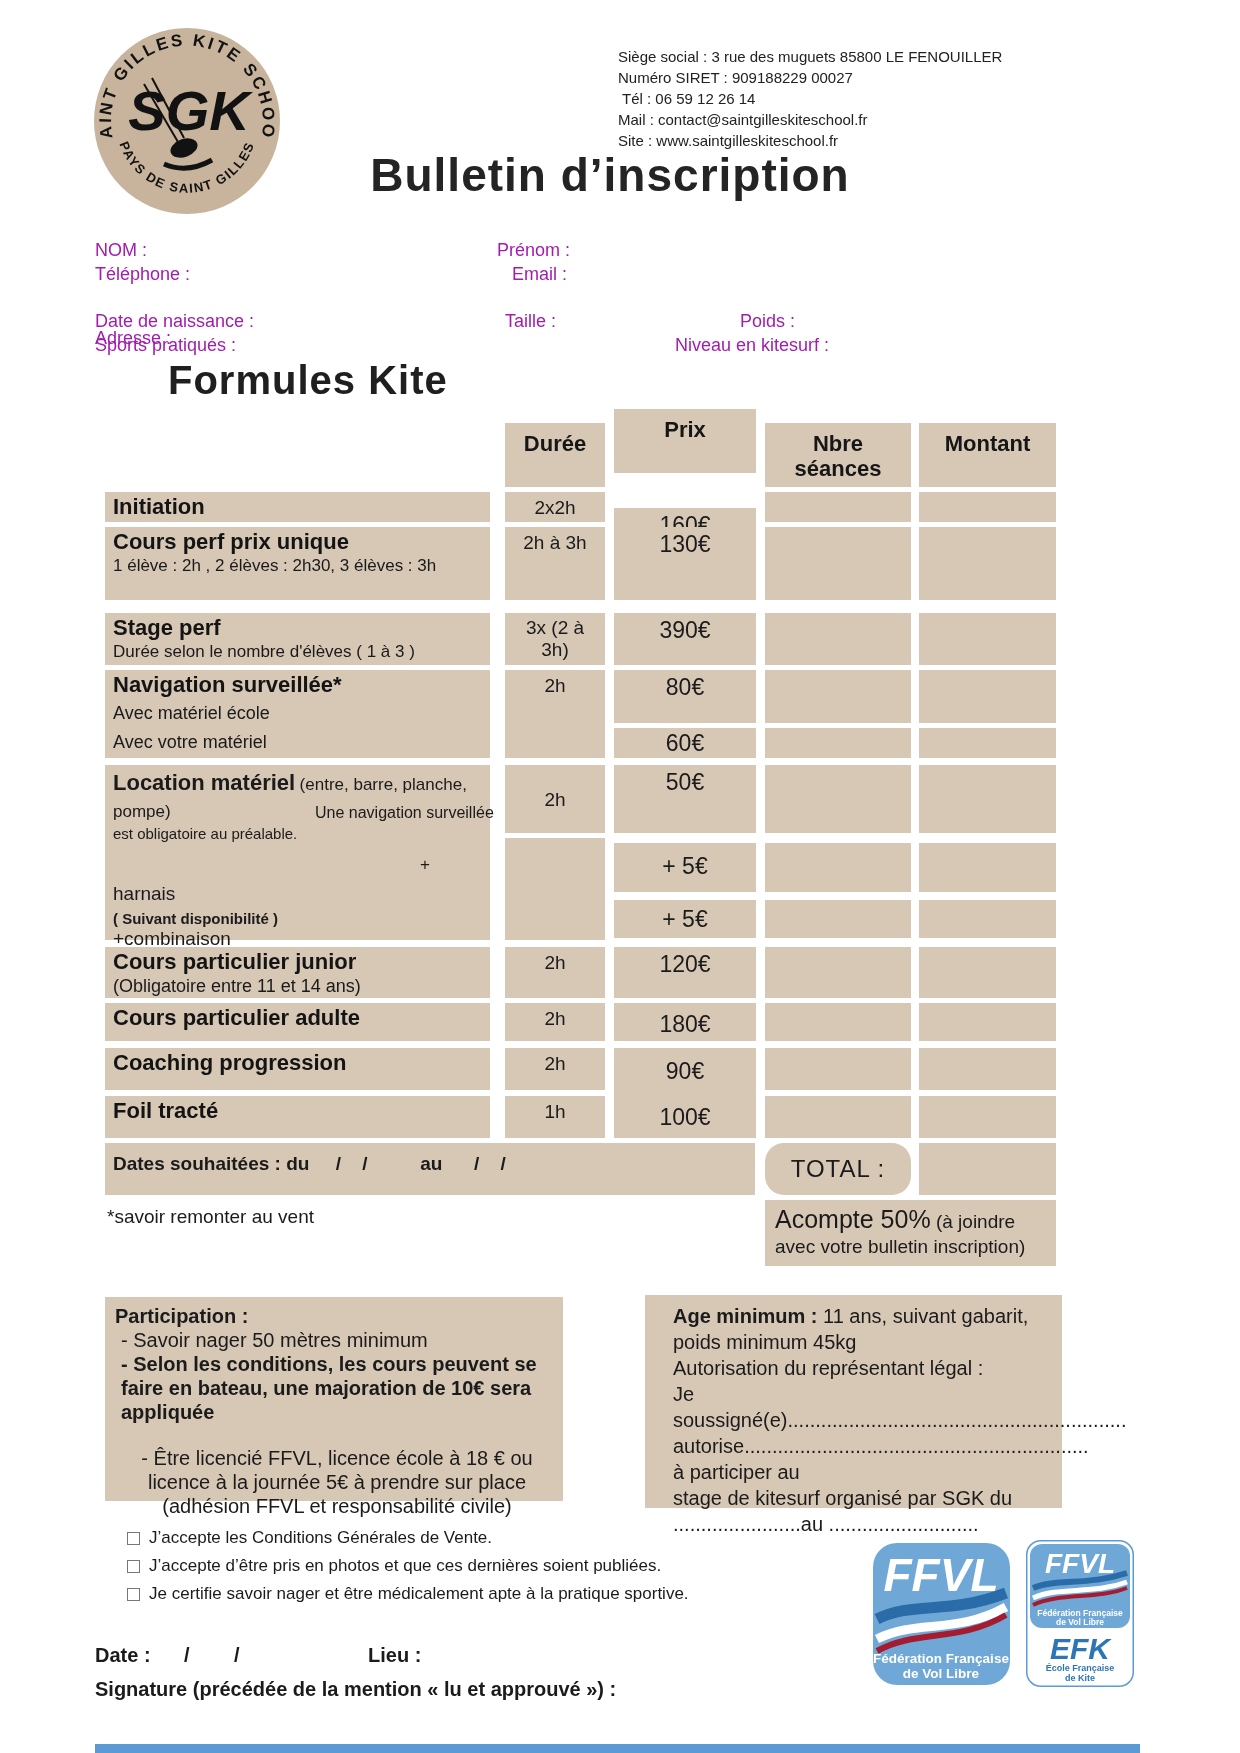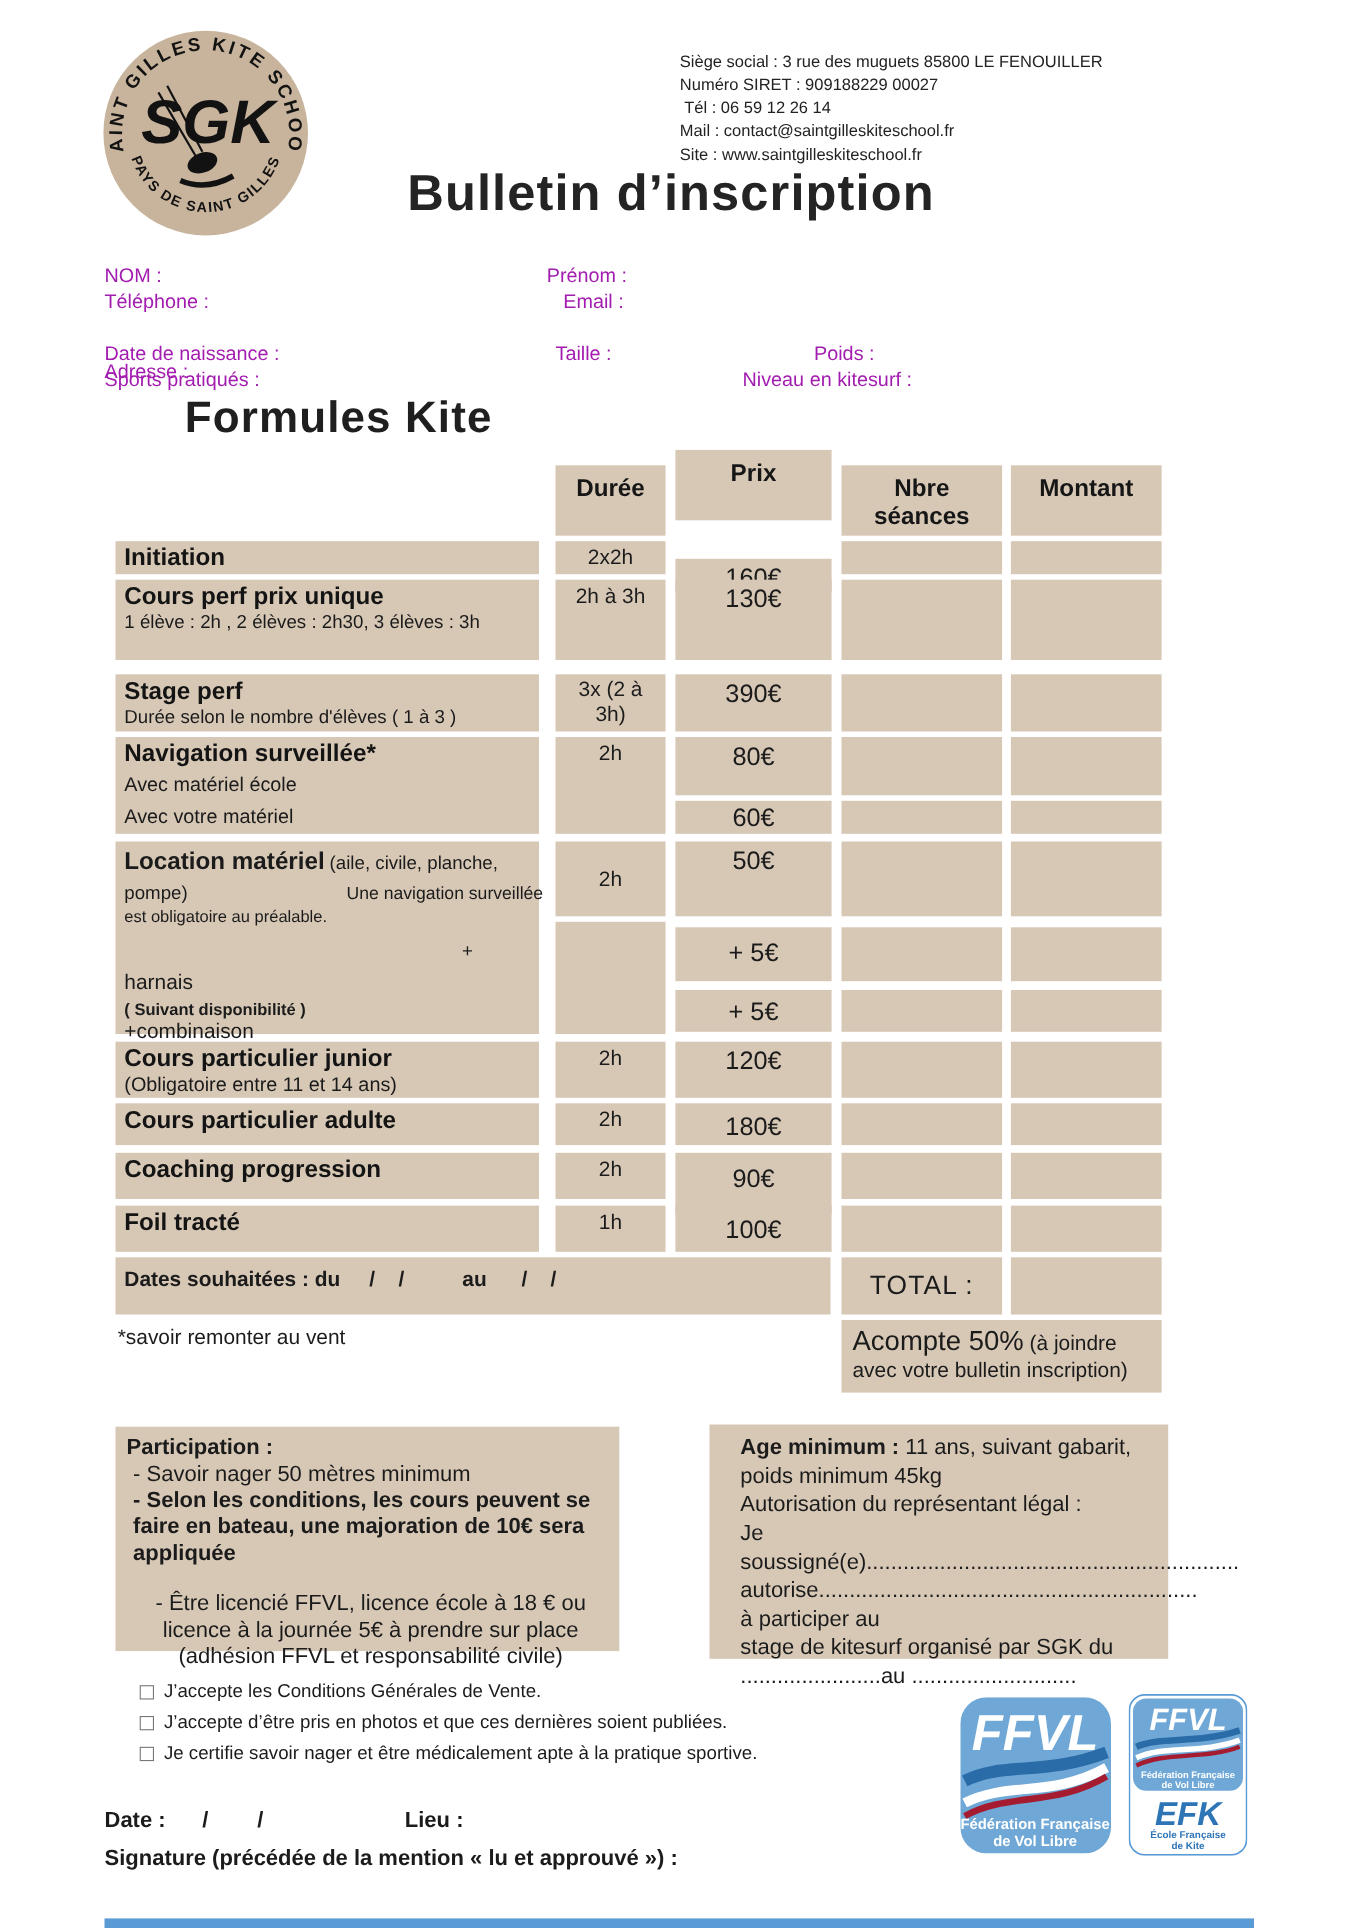--- a/index.html
+++ b/index.html
@@ -37,21 +37,21 @@
 
   .hdr{font-weight:bold;font-size:22px;text-align:center;padding-top:8px;line-height:25px;color:#161616;}
   .row-title{font-weight:bold;font-size:22px;padding:2px 0 0 8px;line-height:26px;color:#141414;}
   .row-sub{font-size:17px;padding-left:8px;line-height:22px;color:#1a1a1a;}
   .duree-val{text-align:center;font-size:19px;line-height:22px;padding-top:5px;}
   .prix-val{text-align:center;font-size:23px;padding-top:4px;}
 
   .loc-line{position:absolute;left:8px;white-space:nowrap;}
 
   .dates-cell{left:105px;width:650px;font-size:19px;font-weight:bold;padding:10px 0 0 8px;white-space:pre;}
-  .total-cell{text-align:center;font-size:24px;padding-top:12px;letter-spacing:1px;}
+  .total-cell{text-align:center;font-size:24px;padding-top:12px;letter-spacing:1px;border-radius:19px;}
 
   .footnote{left:107px;top:1206px;font-size:19px;}
 
   .acompte{left:765px;top:1200px;width:291px;background:var(--tan);padding:7px 10px;font-size:19px;line-height:25px;}
   .acompte .big{font-size:25px;}
 
   .infobox{background:var(--tan);font-size:20px;line-height:24px;}
   .part-box{left:105px;top:1297px;width:458px;height:204px;padding:7px 10px;}
   .age-box{left:645px;top:1295px;width:417px;height:213px;padding:8px 28px;line-height:26px;}
 
@@ -152,21 +152,21 @@
   <div class="cell col-prix prix-val" style="top:670px;height:53px;">80€</div>
   <div class="cell col-prix prix-val" style="top:728px;height:30px;padding-top:2px;">60€</div>
   <div class="cell col-nbre" style="top:670px;height:53px;"></div>
   <div class="cell col-montant" style="top:670px;height:53px;"></div>
   <div class="cell col-nbre" style="top:728px;height:30px;"></div>
   <div class="cell col-montant" style="top:728px;height:30px;"></div>
 
   <div class="cell col-label" style="top:765px;height:175px;">
     <div class="loc-line" style="top:5px;">
       <span style="font-weight:bold;font-size:22px;">Location matériel</span>
-      <span style="font-size:17px;">(aile, civile, planche,</span>
+      <span style="font-size:17px;">(entre, barre, planche,</span>
     </div>
     <div class="loc-line" style="top:37px;font-size:17px;">pompe)</div>
     <div class="loc-line" style="top:39px;left:210px;font-size:16px;">Une navigation surveillée</div>
     <div class="loc-line" style="top:60px;font-size:15px;">est obligatoire au préalable.</div>
     <div class="loc-line" style="top:90px;left:315px;font-size:17px;">+</div>
     <div class="loc-line" style="top:118px;font-size:19px;">harnais</div>
     <div class="loc-line" style="top:145px;font-size:15px;font-weight:bold;">( Suivant disponibilité )</div>
     <div class="loc-line" style="top:163px;font-size:19px;">+combinaison</div>
   </div>
   <div class="cell col-duree duree-val" style="top:765px;height:68px;padding-top:24px;">2h</div>

